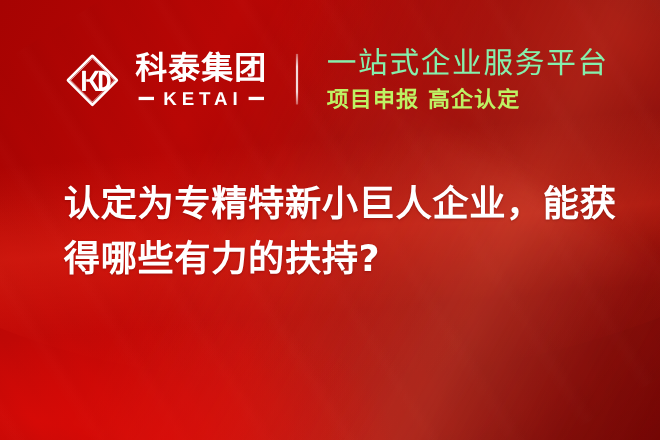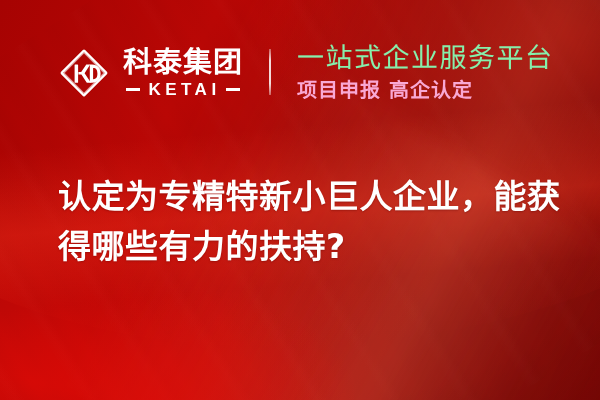--- a/index.html
+++ b/index.html
@@ -186,31 +186,31 @@
     font-weight: 400;
     color: #86efac;
     letter-spacing: 1.5px;
     white-space: nowrap;
   }
   .tagline-sub {
     font-family: "DejaVu Serif", "Liberation Serif", serif;
     font-size: 20px;
     line-height: 24px;
     font-weight: 700;
-    color: #f9a8d4;
+    color: #bef264;
     letter-spacing: 1px;
     white-space: nowrap;
     margin-top: 5px;
   }
 
   
   .headline {
     position: absolute;
     left: 58px;
-    top: 172px;
+    top: 160px;
     width: 500px;
   }
   .headline-line {
     font-family: "DejaVu Sans", "Liberation Sans", sans-serif;
     font-size: 33px;
     line-height: 50px;
     font-weight: 700;
     color: #ffffff;
     letter-spacing: 0.5px;
     white-space: nowrap;

